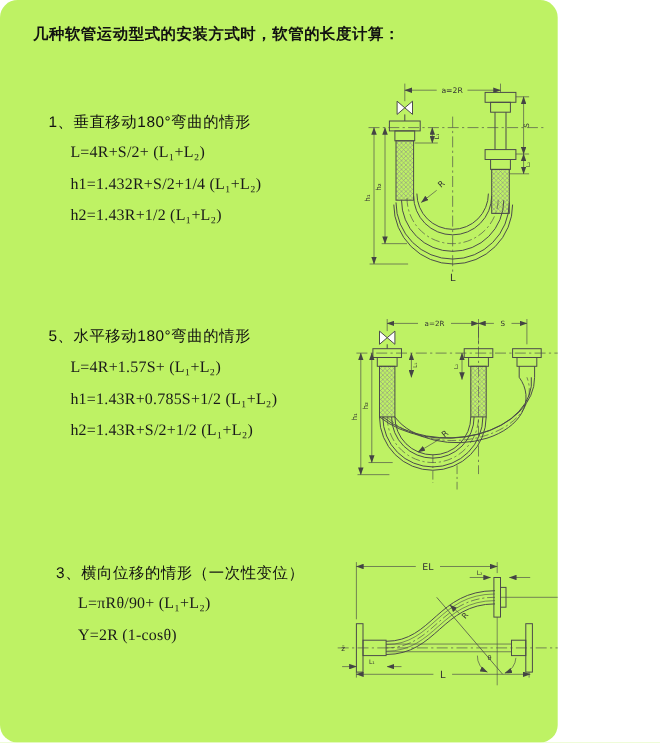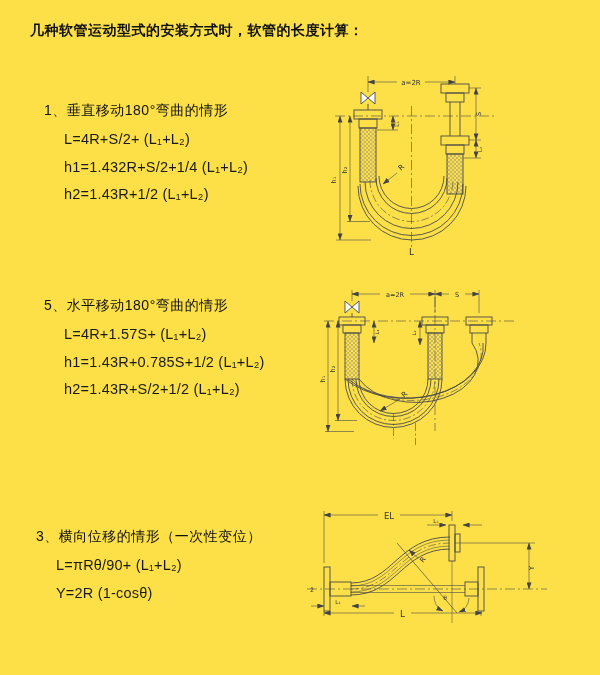--- a/index.html
+++ b/index.html
@@ -1,33 +1,34 @@
 <!DOCTYPE html>
 <html><head>
 <meta charset="utf-8">
 <style>
   * { margin:0; padding:0; box-sizing:border-box; }
   html,body { background:#ffffff; }
   .page {
-    position:relative; width:600px; height:675px; background:#fde047;
+    position:relative; width:507px; height:675px; background:#bef264;
     font-family:"Liberation Sans","DejaVu Sans",sans-serif; color:#1c1c1c;
     overflow:hidden;
+    border-radius:16px;
   }
   .doc-title {
     position:absolute; left:30px; top:22px;
     font-size:14px; font-weight:bold; letter-spacing:0.5px; color:#111;
   }
   .section { position:absolute; }
   .sec-heading { font-size:14px; font-weight:normal; color:#111; margin-bottom:11px; letter-spacing:0.5px; }
-  .formula { font-size:14.5px; color:#1a1a1a; margin-left:20px; margin-bottom:11.5px; letter-spacing:0.2px; }
+  .formula { font-size:14.5px; color:#1a1a1a; margin-left:20px; margin-bottom:11.5px; letter-spacing:0.2px;font-family:Liberation Serif, serif; }
   .diagram { position:absolute; }
   svg text { fill:#333; font-family:"DejaVu Sans","Liberation Sans",sans-serif; }
   .s1 { top:102px; left:44px; }
   .s2 { top:297px; left:44px; }
-  .s3 { top:512px; left:36px;margin-top:16px; }
+  .s3 { top:512px; left:51px; }
   .d1 { left:313px; top:66px; }
   .d2 { left:312px; top:281px; }
   .d3 { left:299px; top:503px; }
 </style>
 </head>
 <body>
 
 <div class="page">
 
   <div class="doc-title">几种软管运动型式的安装方式时，软管的长度计算：</div>

